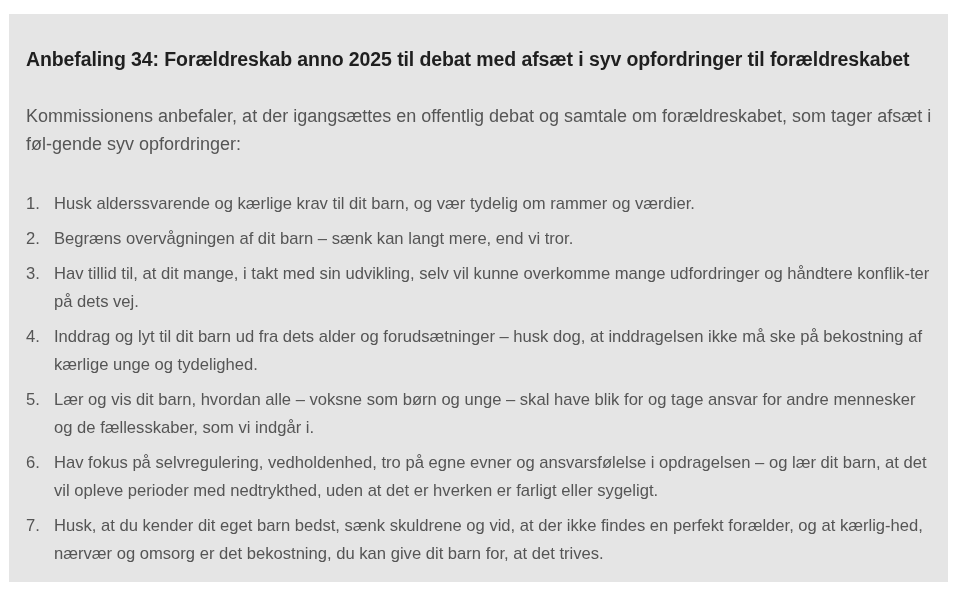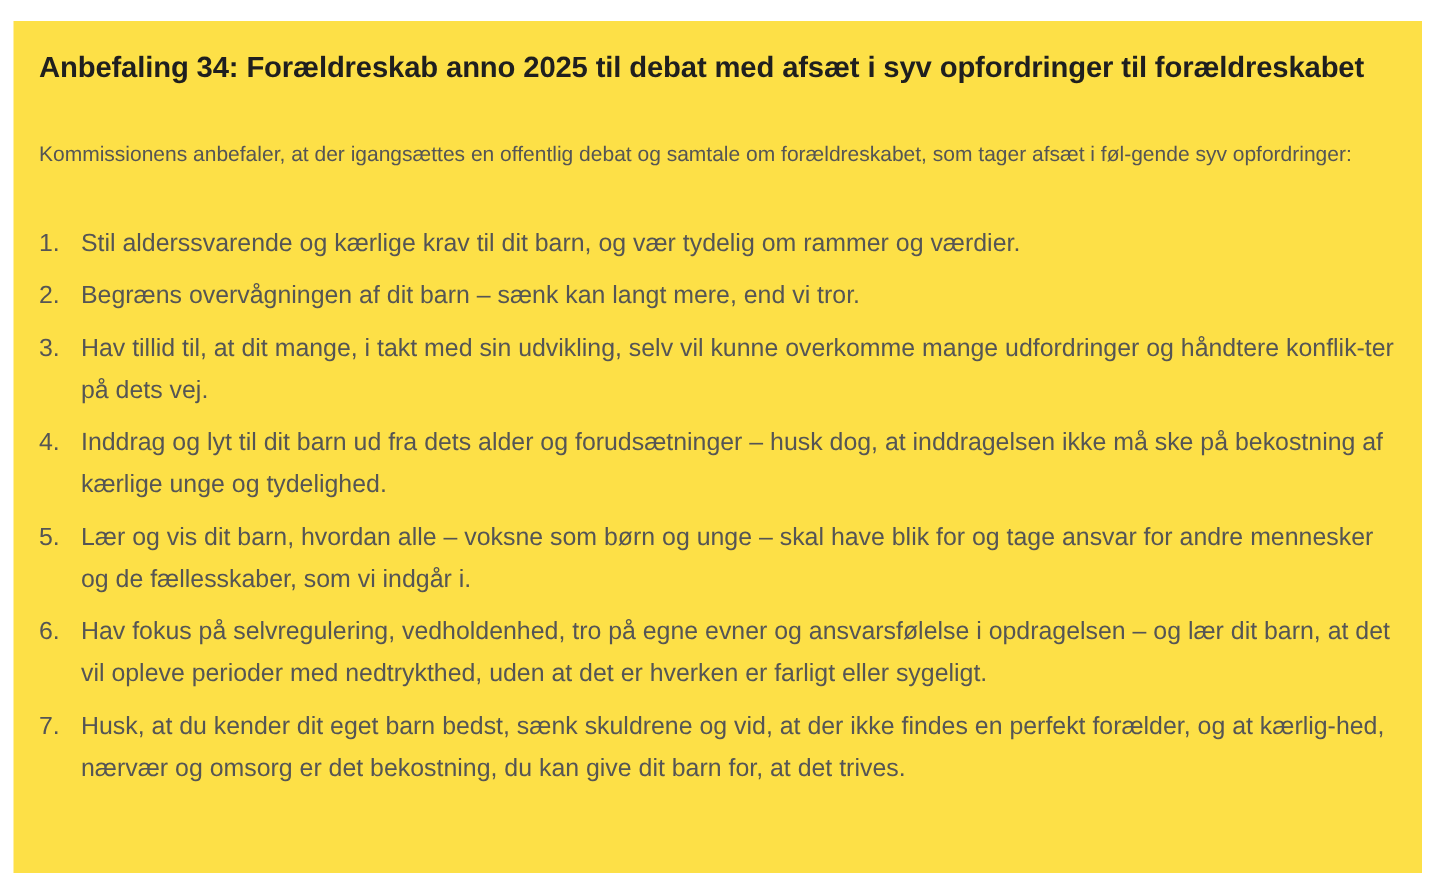--- a/index.html
+++ b/index.html
@@ -9,39 +9,39 @@
       width: 956px;
       height: 592px;
       overflow: hidden;
     }
     .box {
       position: absolute;
       left: 9px;
       top: 14px;
       width: 939px;
       height: 568px;
-      background: #fde047;
+      background: #e5e5e5;
       box-sizing: border-box;
-      padding: 18px 17px 0 17px;
+      padding: 32px 17px 0 17px;
       font-family: "DejaVu Sans", sans-serif;
     }
     .title {
       margin: 0;
       font-family: "Liberation Sans", sans-serif;
       font-weight: bold;
       font-size: 19.5px;
       line-height: 26px;
       color: #1f1f1f;
       letter-spacing: -0.1px;
       white-space: nowrap;
     }
     .intro {
       margin: 30px 0 0 0;
       font-family: "Liberation Sans", sans-serif;
-      font-size: 14px;
+      font-size: 18px;
       line-height: 28px;
       color: #555555;
       width: 906px;
     }
     .list {
       list-style: none;
       margin: 32px 0 0 0;
       padding: 0;
       font-family: "Liberation Sans", sans-serif;
       font-size: 16.6px;
@@ -63,21 +63,21 @@
   </style>
 </head>
 <body>
 
 <div class="box">
   <h2 class="title">Anbefaling 34: Forældreskab anno 2025 til debat med afsæt i syv opfordringer til forældreskabet</h2>
   <p class="intro">Kommissionens anbefaler, at der igangsættes en offentlig debat og samtale om forældreskabet, som tager afsæt i føl-gende syv opfordringer:</p>
   <ol class="list">
     <li>
       <span class="num">1.</span>
-      <span class="txt">Stil alderssvarende og kærlige krav til dit barn, og vær tydelig om rammer og værdier.</span>
+      <span class="txt">Husk alderssvarende og kærlige krav til dit barn, og vær tydelig om rammer og værdier.</span>
     </li>
     <li>
       <span class="num">2.</span>
       <span class="txt">Begræns overvågningen af dit barn – sænk kan langt mere, end vi tror.</span>
     </li>
     <li>
       <span class="num">3.</span>
       <span class="txt">Hav tillid til, at dit mange, i takt med sin udvikling, selv vil kunne overkomme mange udfordringer og håndtere konflik-ter på dets vej.</span>
     </li>
     <li>

